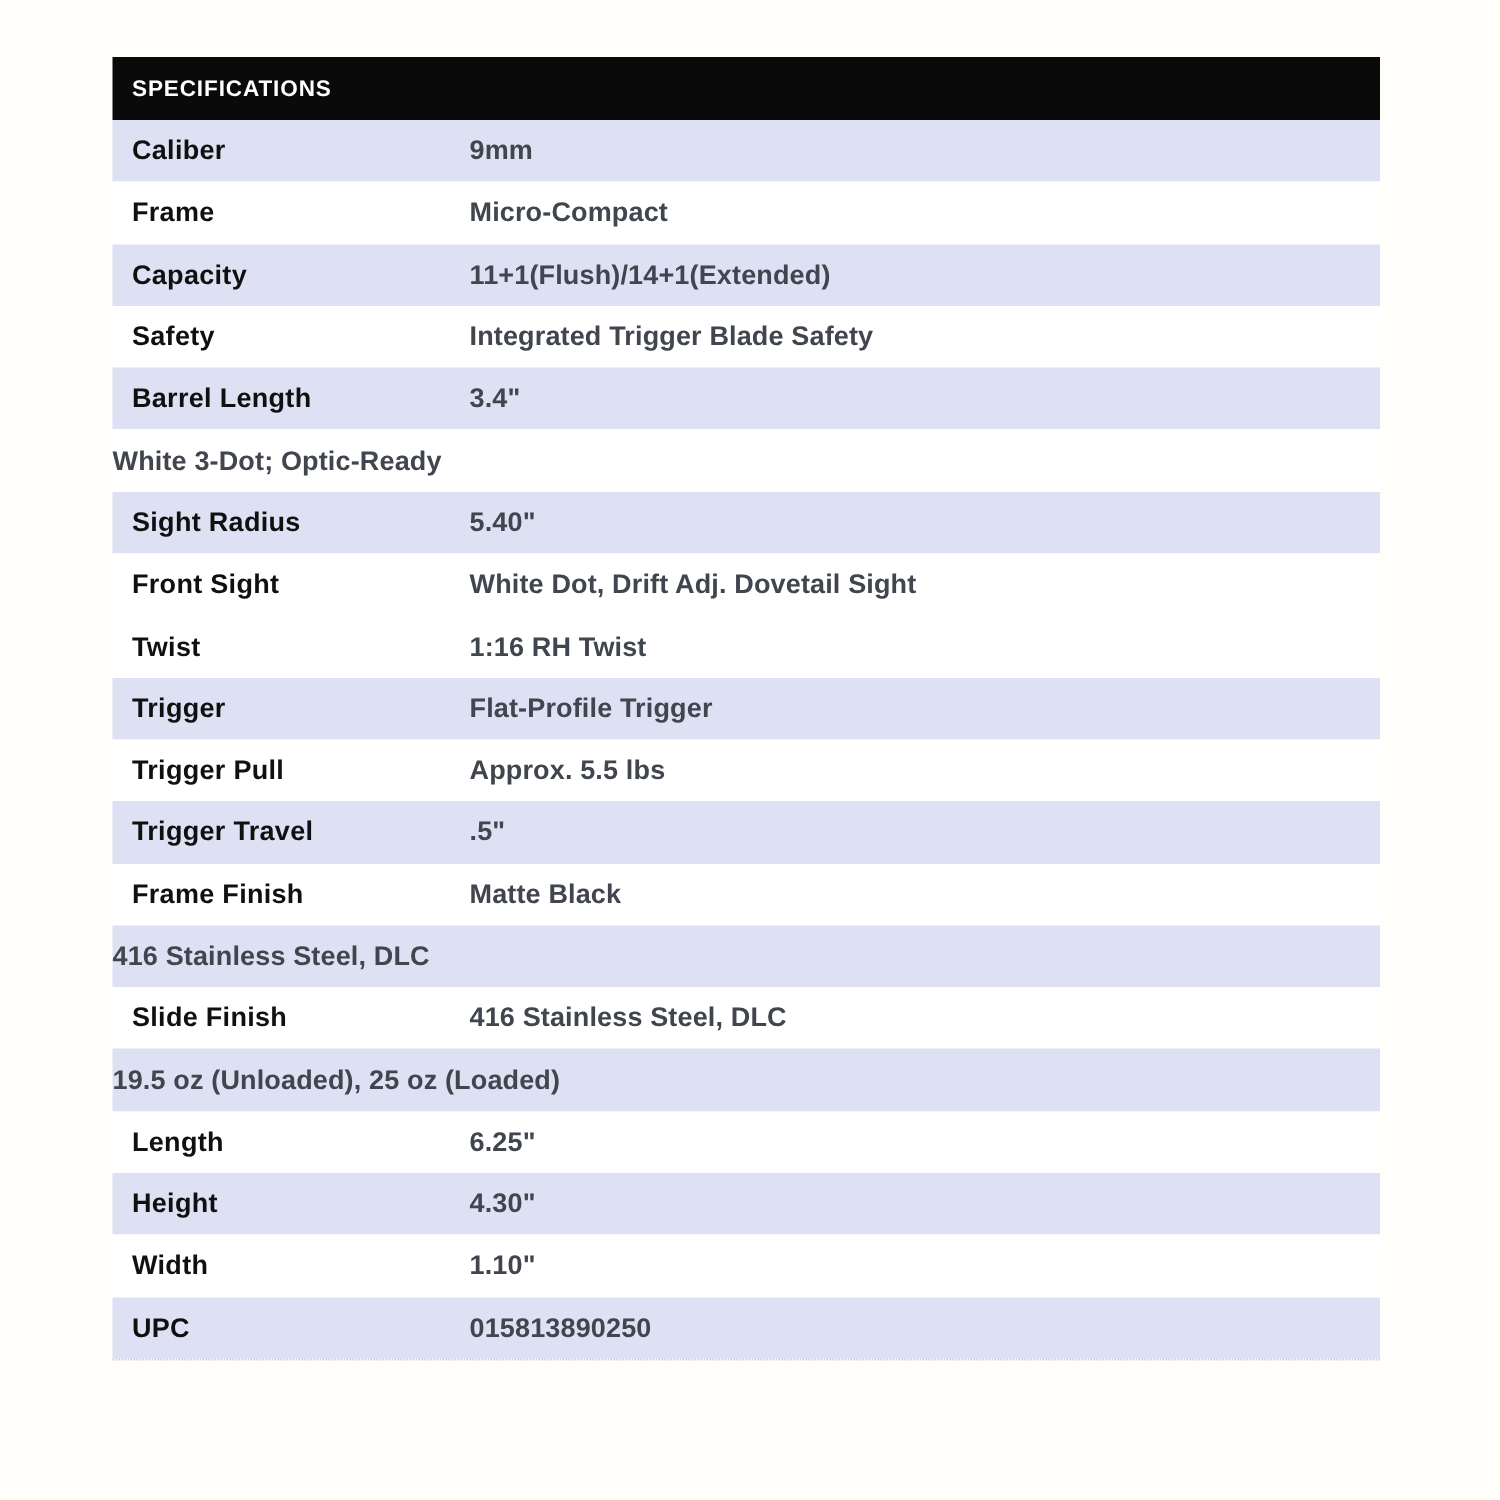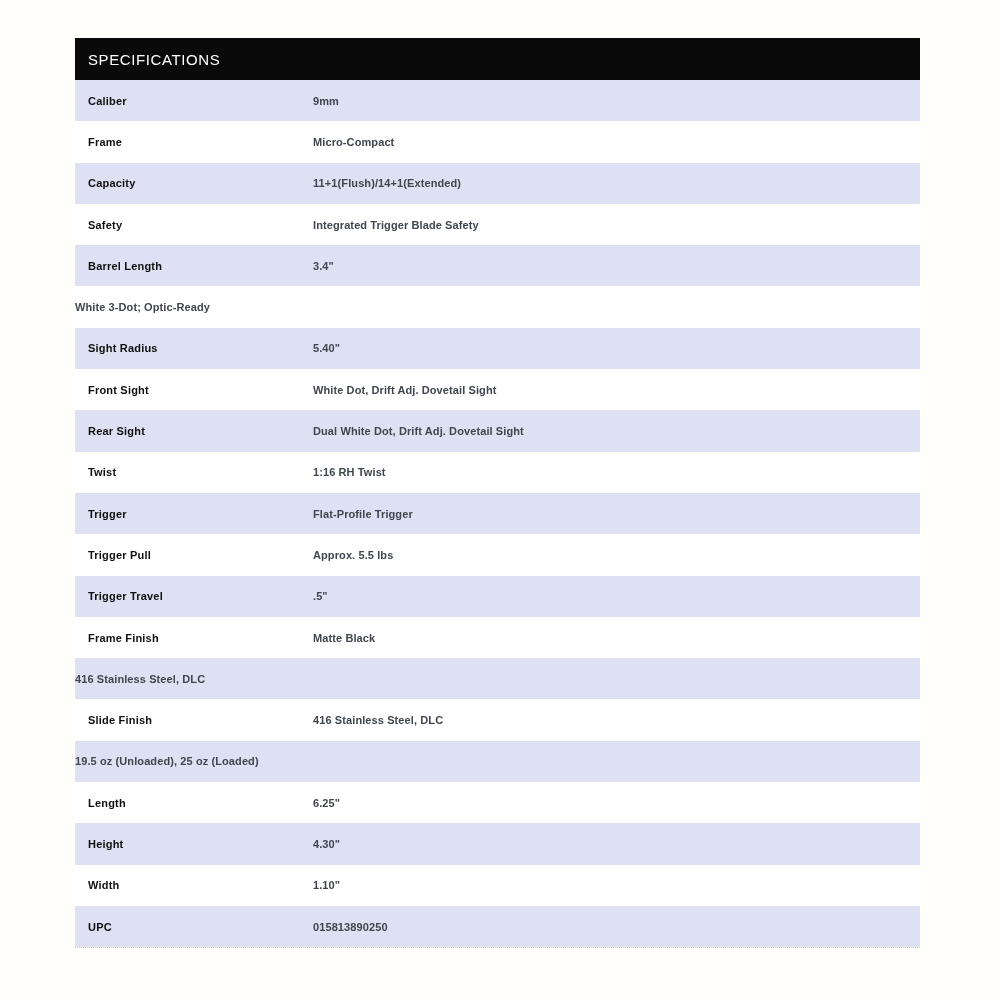--- a/index.html
+++ b/index.html
@@ -26,30 +26,30 @@
   .spec-header{
     background:var(--header-bg);
     color:var(--header-text);
     height:42px;
     display:flex;
     align-items:center;
     padding-left:13px;
     box-sizing:border-box;
     font-size:15px;
     letter-spacing:0.6px;
-    font-weight:400;
+    font-weight:700;
   }
   .spec-body{
     border-bottom:1px dotted #c9c9c9;
   }
   .spec-row{
     display:flex;
     height:41.3px;
     align-items:center;
-    font-size:11px;
+    font-size:18px;
     background:#ffffff;
   }
   .spec-row.alt{
     background:var(--stripe);
   }
   .spec-label{
     width:225px;
     padding-left:13px;
     box-sizing:content-box;
     font-weight:bold;
@@ -103,24 +103,20 @@
   <div class="spec-row alt">
     <div class="spec-label">Sight Radius</div>
     <div class="spec-value">5.40"</div>
   </div>
 
   <div class="spec-row">
     <div class="spec-label">Front Sight</div>
     <div class="spec-value">White Dot, Drift Adj. Dovetail Sight</div>
   </div>
 
-  <div class="spec-row alt">
-    <div class="spec-label">Rear Sight</div>
-    <div class="spec-value">Dual White Dot, Drift Adj. Dovetail Sight</div>
-  </div>
 
   <div class="spec-row">
     <div class="spec-label">Twist</div>
     <div class="spec-value">1:16 RH Twist</div>
   </div>
 
   <div class="spec-row alt">
     <div class="spec-label">Trigger</div>
     <div class="spec-value">Flat-Profile Trigger</div>
   </div>

